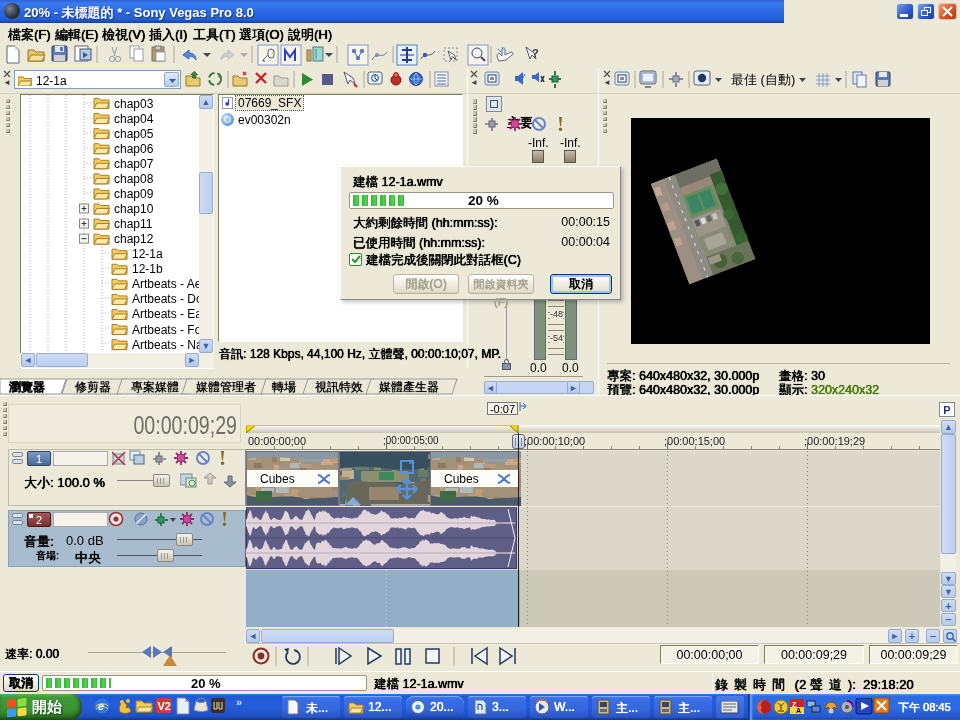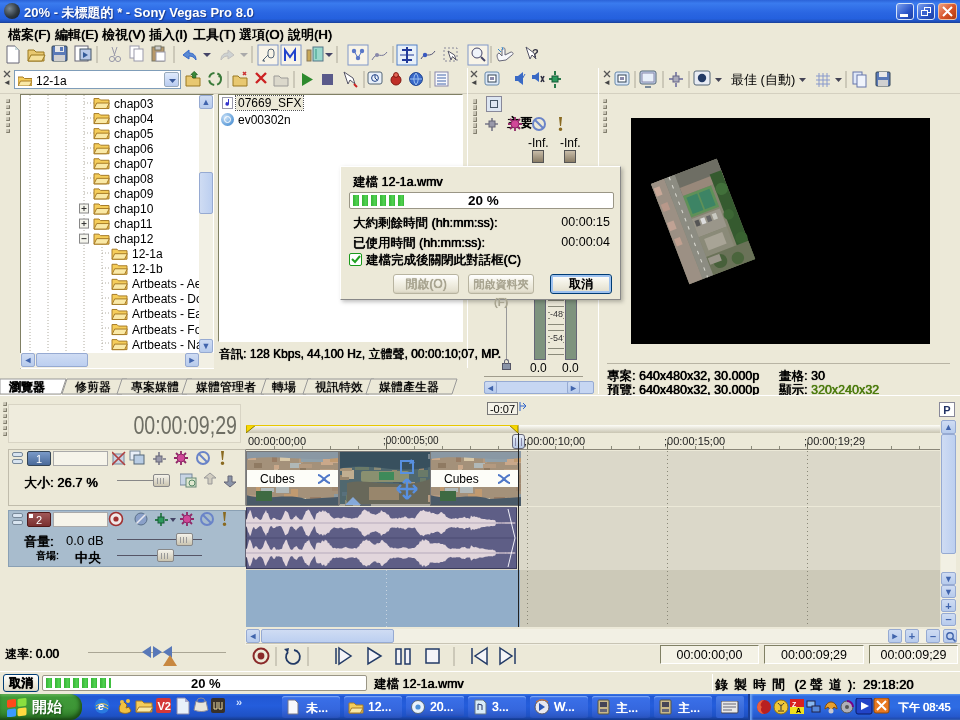--- a/index.html
+++ b/index.html
@@ -8,21 +8,21 @@
 .chip{width:9px;height:9px;font-size:8px;line-height:8px;color:#444;flex:none}
 .grip{position:absolute;width:5px;display:flex;flex-direction:column;gap:2px;align-items:center}
 .grip i{width:4px;height:4px;background:#c8c4b4;border-right:1px solid #807c6c;border-bottom:1px solid #807c6c;border-radius:1px}
 .xpbtn{position:absolute;border:1px solid #003c74;border-radius:3px;background:linear-gradient(180deg,#fff,#f2f0e4 45%,#e4e0cf 90%,#d0ccba);text-align:center;font-size:12px}
 .sunk{border:1px solid;border-color:#808064 #fff #fff #808064}
 .scrollbtn{position:absolute;background:linear-gradient(180deg,#cfdcf3,#b7cbec);border:1px solid #96aad2;border-radius:2px;color:#4064ac;font-weight:bold;text-align:center}
 svg{display:block}
 </style></head>
 <body>
 
-<div class="abs" style="left:0;top:0;width:960px;height:23px;background:linear-gradient(180deg,#2b63d8 0%,#3a7bee 14%,#2a66e2 55%,#2460de 82%,#1c49ae 97%,#15367e 100%)">
+<div class="abs" style="left:0;top:0;width:784px;height:23px;background:linear-gradient(180deg,#2b63d8 0%,#3a7bee 14%,#2a66e2 55%,#2460de 82%,#1c49ae 97%,#15367e 100%)">
  <div class="abs" style="left:4px;top:3px;width:16px;height:16px;border-radius:8px;background:radial-gradient(circle at 35% 35%,#7a8894 0%,#2e3840 55%,#10161c 100%)"></div>
  <div class="abs cj" style="left:24px;top:4px;color:#fff;font-weight:bold;font-size:13px;text-shadow:1px 1px 1px #1a3a8a">20% - 未標題的 * - Sony Vegas Pro 8.0</div>
  <div class="abs" style="left:896px;top:3px;width:18px;height:17px;border-radius:3px;border:1px solid #d6e4f8;background:linear-gradient(135deg,#7ba0ef,#2a55c8 60%,#1d3fa0)">
       <div class="abs" style="left:3px;top:10px;width:8px;height:3px;background:#fff"></div>
     </div>
  <div class="abs" style="left:917px;top:3px;width:18px;height:17px;border-radius:3px;border:1px solid #d6e4f8;background:linear-gradient(135deg,#7ba0ef,#2a55c8 60%,#1d3fa0)">
       <div class="abs" style="left:6px;top:3px;width:7px;height:6px;border:1px solid #fff"></div>
       <div class="abs" style="left:3px;top:6px;width:7px;height:6px;border:1px solid #fff;background:#3a62cf"></div>
     </div>
  <div class="abs" style="left:938px;top:3px;width:19px;height:17px;border-radius:3px;border:1px solid #f0c0a0;background:linear-gradient(135deg,#f0a080,#d75226 55%,#b03a10)">
@@ -764,21 +764,21 @@
       <path d="M7 0v3M7 11v3M0 7h3M11 7h3M2 2l2 2M12 2l-2 2M2 12l2-2M12 12l-2-2" stroke="#902868" stroke-width="1.8"></path>
     </g>
  <g transform="translate(84,1)">
       <circle cx="7" cy="7" r="6" fill="none" stroke="#6a84c8" stroke-width="2"></circle>
       <path d="M2.5 2.5l9 9" stroke="#6a84c8" stroke-width="2"></path>
     </g>
  <g transform="translate(106,1)">
       <path d="M3 0h3l-1 9H4zM4.5 14a1.8 1.8 0 100-3.6 1.8 1.8 0 000 3.6z" fill="#8a6a20"></path>
     </g>
 </svg>
-<div class="abs cj" style="left:24px;top:474px;font-size:13px">大小: 26.7 %</div>
+<div class="abs cj" style="left:24px;top:474px;font-size:13px">大小: 100.0 %</div>
 <div class="abs" style="left:117px;top:480px;width:53px;height:1px;background:#888"></div>
 <div class="abs" style="left:153px;top:474px;width:17px;height:13px;background:linear-gradient(180deg,#f4f2ea,#cac4b0);border:1px solid #888;border-radius:2px">
     <div class="abs" style="left:3px;top:3px;width:9px;height:6px;background-image:repeating-linear-gradient(90deg,#999 0,#999 1px,transparent 1px,transparent 3px)"></div>
   </div>
 <svg class="abs" width="70" height="17" style="left:180px;top:472px" viewBox="0 0 70 17">
  <g>
       <rect x="0" y="2" width="12" height="11" fill="#c8d4e4" stroke="#789"></rect>
       <rect x="6" y="6" width="10" height="9" fill="#e0e8d0" stroke="#687"></rect>
       <circle cx="12" cy="11" r="3" fill="none" stroke="#586"></circle>
     </g>
@@ -943,21 +943,21 @@
       </svg>
 <span class="abs cj" style="left:24px;top:4px;color:#fff;font-size:12px">未...</span>
     </div>
 <div class="abs" style="left:344px;top:2px;width:58px;height:22px;border-radius:3px;background:linear-gradient(180deg,#5b8ef2 0%,#3a6fe8 10%,#3567de 60%,#2c59c8 90%,#2850b8 100%);box-shadow:inset 0 1px 0 #7aa4f4">
 <svg class="abs" width="16" height="16" style="left:4px;top:3px" viewBox="0 0 16 16">
         <path d="M1 4h5l2 2h7v8H1z" fill="#f5cd5a" stroke="#a87d28"></path>
         <path d="M1 14l2.6-5H15l-2.6 5z" fill="#fae9a6" stroke="#a87d28"></path>
       </svg>
 <span class="abs cj" style="left:24px;top:4px;color:#fff;font-size:12px">12...</span>
     </div>
-<div class="abs" style="left:406px;top:2px;width:58px;height:20px;border-radius:2px;background:linear-gradient(180deg,#5b8ef2 0%,#3a6fe8 10%,#3567de 60%,#2c59c8 90%,#2850b8 100%);box-shadow:inset 0 1px 0 #7aa4f4">
+<div class="abs" style="left:406px;top:2px;width:58px;height:20px;border-radius:8px;background:linear-gradient(180deg,#5b8ef2 0%,#3a6fe8 10%,#3567de 60%,#2c59c8 90%,#2850b8 100%);box-shadow:inset 0 1px 0 #7aa4f4">
 <svg class="abs" width="16" height="16" style="left:4px;top:3px" viewBox="0 0 16 16">
         <circle cx="8" cy="8" r="6.5" fill="#e8f2fc" stroke="#567"></circle>
         <circle cx="8" cy="8" r="2.6" fill="#4a90d8"></circle>
       </svg>
 <span class="abs cj" style="left:24px;top:4px;color:#fff;font-size:12px">20...</span>
     </div>
 <div class="abs" style="left:468px;top:2px;width:58px;height:22px;border-radius:3px;background:linear-gradient(180deg,#5b8ef2 0%,#3a6fe8 10%,#3567de 60%,#2c59c8 90%,#2850b8 100%);box-shadow:inset 0 1px 0 #7aa4f4">
 <svg class="abs" width="16" height="16" style="left:4px;top:3px" viewBox="0 0 16 16">
         <path d="M3 1h8l3 3v11H3z" fill="#d8ecf8" stroke="#678"></path>
         <path d="M6 11V5l4 1v5" stroke="#236" fill="none"></path>

